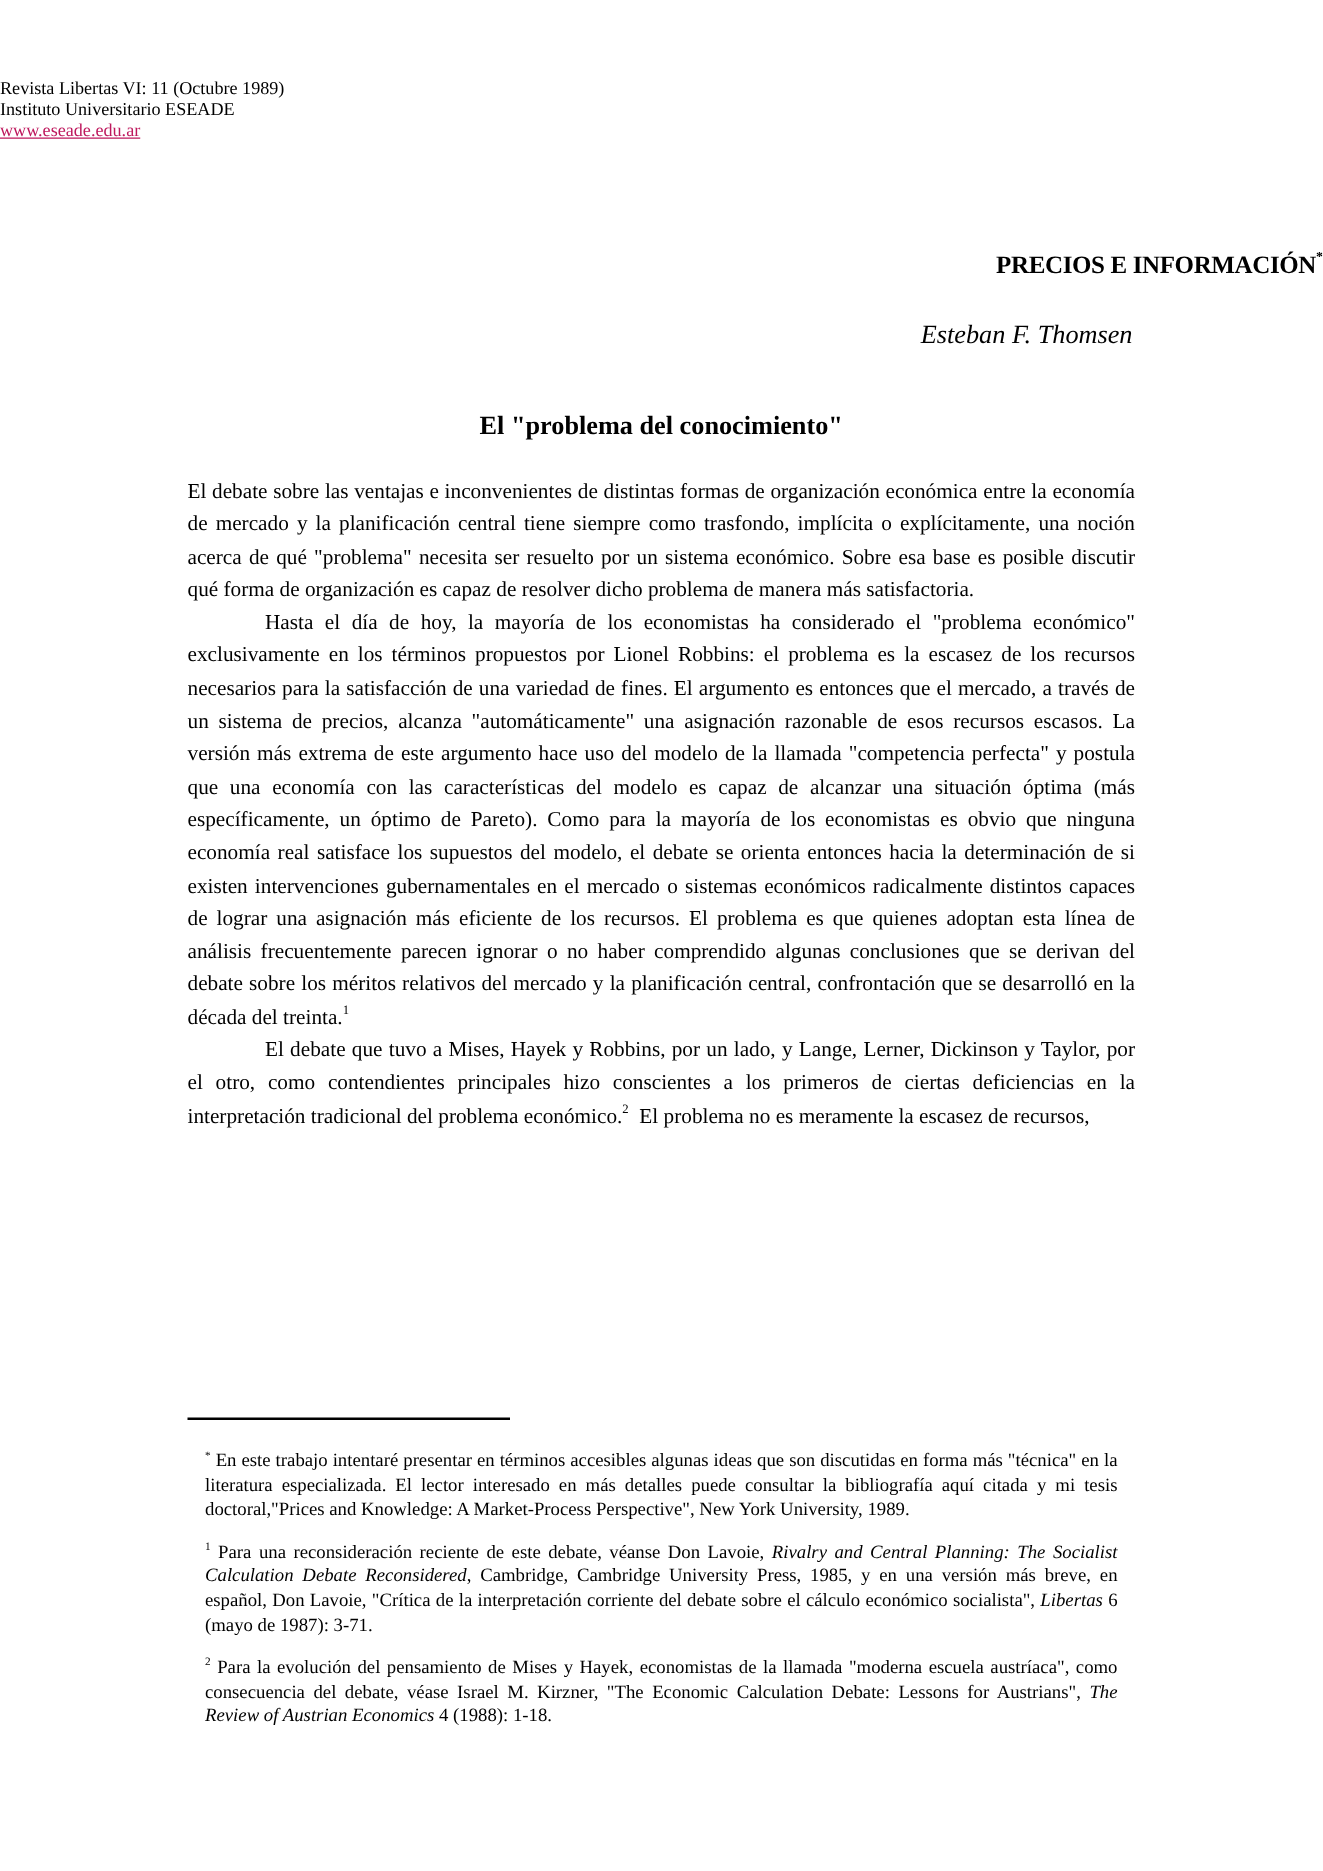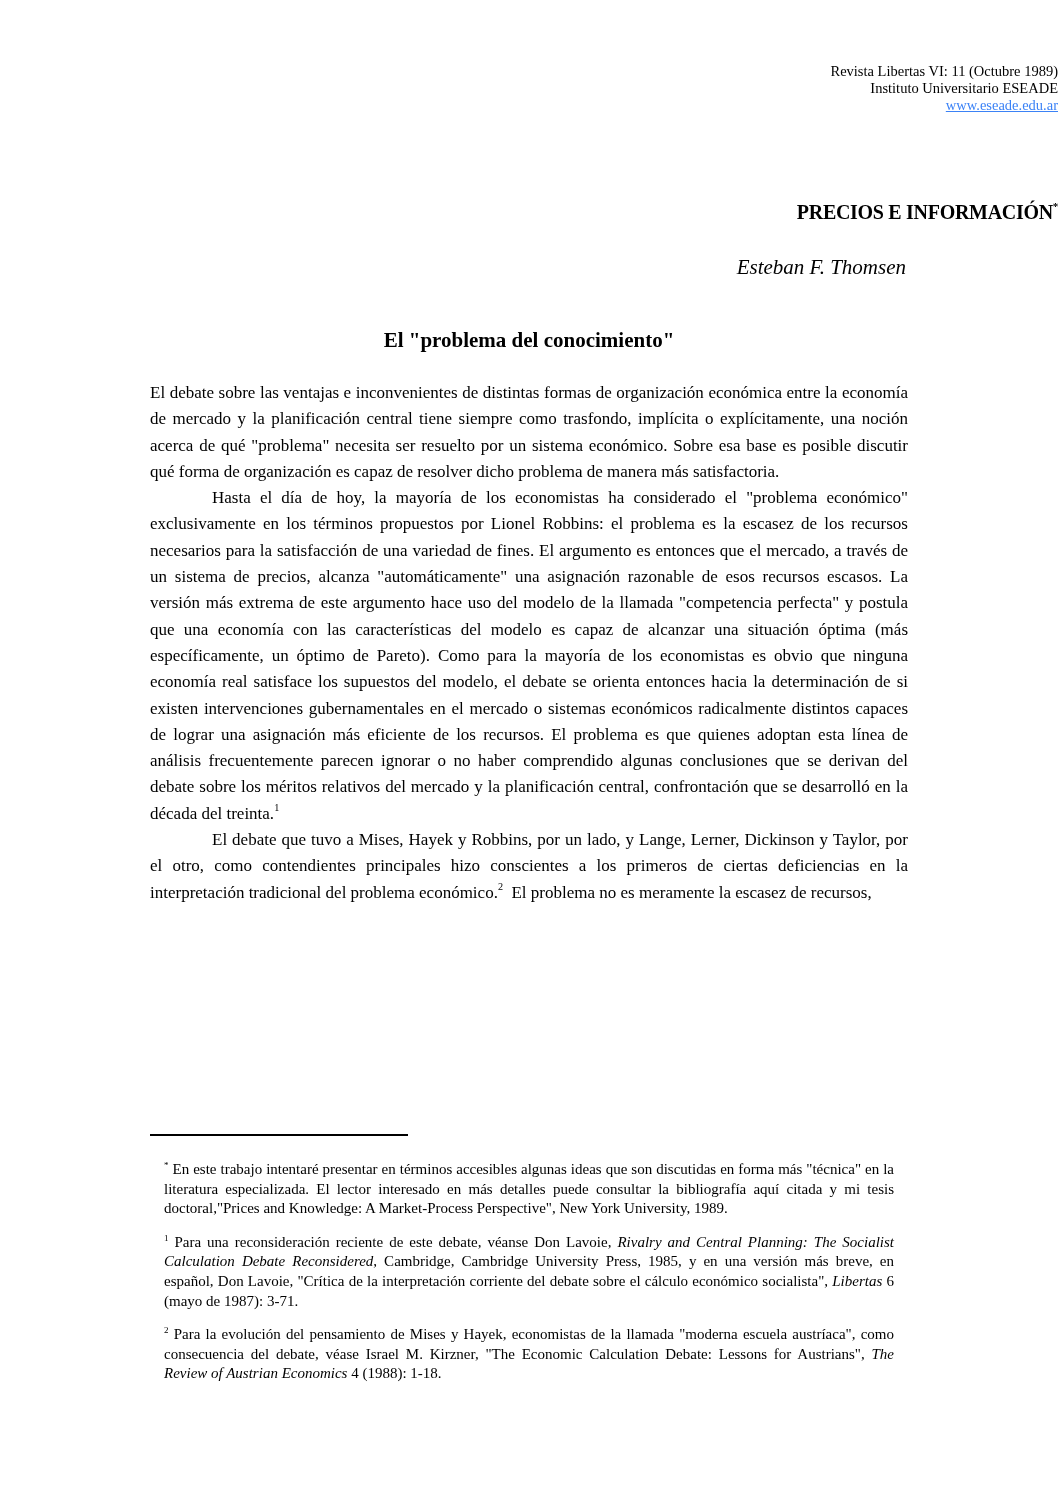--- a/index.html
+++ b/index.html
@@ -1,20 +1,20 @@
 <!DOCTYPE html>
 <html><head>
 <meta charset="utf-8">
 <style>
   html, body { margin: 0; padding: 0; background: #ffffff; }
   body { width: 1058px; height: 1497px; position: relative; overflow: hidden;
          font-family: "Liberation Serif", "DejaVu Serif", serif; color: #000; }
-  .header { position: absolute; top: 63px; left: 0; width: 1058px; text-align: right;
+  .header { position: absolute; top: 63px; left: 0; width: 1058px; text-align: left;
             font-size: 14.5px; line-height: 17px; }
-  .header a { color: #3b82f6; text-decoration: underline; }
+  .header a { color: #be185d; text-decoration: underline; }
   .title { position: absolute; top: 200px; left: 0; width: 1058px; text-align: right;
            font-weight: bold; font-size: 20px; letter-spacing: -0.3px; }
   .title sup { font-size: 11px; vertical-align: 9px; }
   .author { position: absolute; top: 255px; right: 152px; font-size: 21px; font-style: italic; }
   .section { position: absolute; top: 328px; left: 0; width: 1058px; text-align: center;
              font-weight: bold; font-size: 21px; }
   .body { position: absolute; top: 380px; left: 150px; width: 758px;
           font-size: 17px; line-height: 26.3px; text-align: justify; }
   .body p { margin: 0; }
   .body p.indent { text-indent: 62px; }

